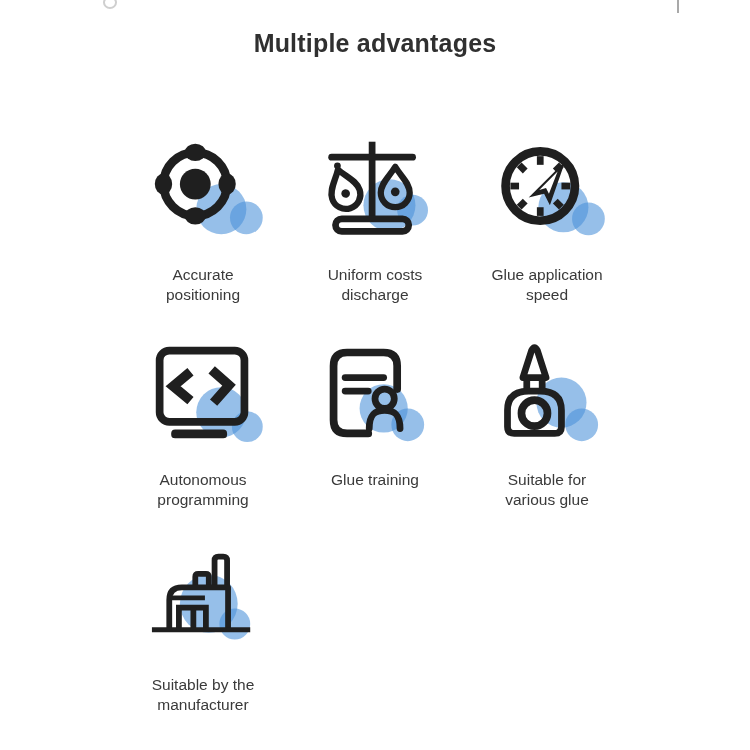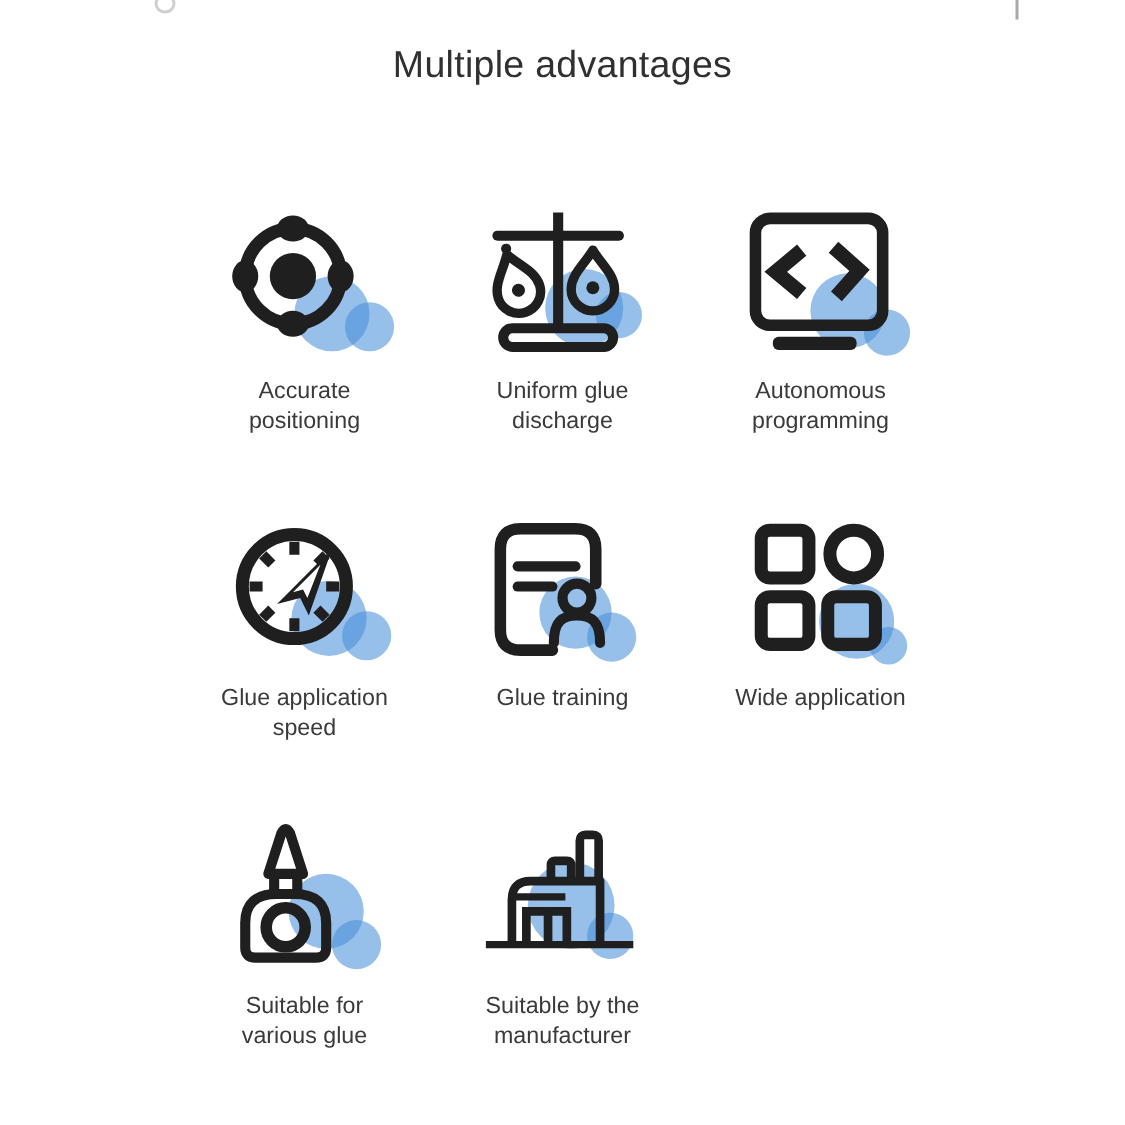--- a/index.html
+++ b/index.html
@@ -5,30 +5,30 @@
   html,body{margin:0;padding:0;}
   body{
     width:750px;height:750px;background:#ffffff;overflow:hidden;position:relative;
     font-family:"Liberation Sans", sans-serif;
   }
   .artifact{position:absolute;pointer-events:none;}
   #artifact-left{left:103px;top:-4px;width:10px;height:9px;border:2px solid #cfcfcf;border-radius:50%;background:transparent;}
   #artifact-right{left:677px;top:0;width:2px;height:13px;background:#a9a9a9;}
   .page-title{
     margin-top:26px;text-align:center;font-size:25px;line-height:34px;
-    font-weight:400;color:#303030;letter-spacing:.2px;
+    font-weight:700;color:#303030;letter-spacing:.2px;
   }
   .grid{
     width:516px;margin:74px auto 0;display:grid;
     grid-template-columns:repeat(3,172px);grid-auto-rows:205px;
   }
   .cell{display:flex;flex-direction:column;align-items:center;}
   .cell svg{width:126px;height:106px;flex:none;display:block;}
   .feature-label{
-    margin-top:11px;font-size:15.5px;line-height:20px;color:#3a3a3a;
+    margin-top:25px;font-size:15.5px;line-height:20px;color:#3a3a3a;
     text-align:center;white-space:pre-line;
   }
   
   .blu{fill:#4a90d9;opacity:.58;}
   .blusolid{fill:#96bfe9;}
   .st{fill:none;stroke:#1f1f1f;stroke-width:7;}
   .fl{fill:#1f1f1f;stroke:none;}
 </style>
 </head>
 <body>
@@ -63,35 +63,22 @@
       <line class="st" x1="20" y1="24" x2="104" y2="24" stroke-linecap="round"></line>
       <path class="st" style="stroke-width:6.5" stroke-linejoin="round" d="M86,34 C92,44 101,51 101,61 a15,15 0 1,1 -30,0 C71,51 80,44 86,34 Z"></path>
       <circle class="fl" cx="86" cy="60" r="4.5"></circle>
       <g transform="rotate(-18 33 57)">
         <path class="st" style="stroke-width:6.5" stroke-linejoin="round" d="M33,36 C39,46 48,53 48,63 a15,15 0 1,1 -30,0 C18,53 27,46 33,36 Z"></path>
         <circle class="fl" cx="33" cy="62" r="4.5"></circle>
       </g>
       <circle class="fl" cx="26" cy="33" r="3.5"></circle>
       <rect class="st" x="24" y="88" width="76" height="13" rx="6.5"></rect>
     </svg>
-    <div class="feature-label">Uniform glue
+    <div class="feature-label">Uniform costs
 discharge</div>
-  </div>
-
-  <div class="cell">
-    <svg viewBox="0 0 130 110" aria-hidden="true">
-      <circle class="blu" cx="84" cy="76" r="26"></circle>
-      <circle class="blu" cx="111" cy="91" r="16"></circle>
-      <rect class="st" x="20" y="12" width="88" height="74" rx="10" style="stroke-width:8"></rect>
-      <polyline class="st" style="stroke-width:10" stroke-linejoin="miter" points="52,34 34,49 52,64"></polyline>
-      <polyline class="st" style="stroke-width:10" stroke-linejoin="miter" points="74,32 92,48 76,66"></polyline>
-      <rect class="fl" x="32" y="94" width="58" height="9" rx="4"></rect>
-    </svg>
-    <div class="feature-label">Autonomous
-programming</div>
   </div>
 
   <div class="cell">
     <svg viewBox="0 0 130 110" aria-hidden="true">
       <circle class="blu" cx="82" cy="76" r="26"></circle>
       <circle class="blu" cx="108" cy="88" r="17"></circle>
       <circle class="st" cx="58" cy="54" r="36" style="stroke-width:9"></circle>
       <g class="st" stroke-linecap="butt">
         <line x1="58" y1="23" x2="58" y2="32"></line>
         <line x1="79.9" y1="32.1" x2="73.6" y2="38.4"></line>
@@ -104,43 +91,45 @@
       </g>
       <path class="fl" d="M84,28 L46,66 L62,62 L68,74 Z"></path>
       <path d="M76,39 L57,58 L64,56 L67,62 Z" fill="#ffffff"></path>
     </svg>
     <div class="feature-label">Glue application
 speed</div>
   </div>
 
   <div class="cell">
     <svg viewBox="0 0 130 110" aria-hidden="true">
+      <circle class="blu" cx="84" cy="76" r="26"></circle>
+      <circle class="blu" cx="111" cy="91" r="16"></circle>
+      <rect class="st" x="20" y="12" width="88" height="74" rx="10" style="stroke-width:8"></rect>
+      <polyline class="st" style="stroke-width:10" stroke-linejoin="miter" points="52,34 34,49 52,64"></polyline>
+      <polyline class="st" style="stroke-width:10" stroke-linejoin="miter" points="74,32 92,48 76,66"></polyline>
+      <rect class="fl" x="32" y="94" width="58" height="9" rx="4"></rect>
+    </svg>
+    <div class="feature-label">Autonomous
+programming</div>
+  </div>
+
+  <div class="cell">
+    <svg viewBox="0 0 130 110" aria-hidden="true">
       <circle class="blu" cx="74" cy="72" r="25"></circle>
       <circle class="blu" cx="99" cy="89" r="17"></circle>
       <path class="st" style="stroke-width:8" stroke-linecap="round" d="M88,52 L88,28 Q88,14 74,14 L36,14 Q22,14 22,28 L22,84 Q22,98 36,98 L58,98"></path>
       <line class="st" x1="34" y1="40" x2="74" y2="40" stroke-linecap="round"></line>
       <line class="st" x1="34" y1="54" x2="58" y2="54" stroke-linecap="round"></line>
       <circle class="st" cx="75" cy="62" r="10"></circle>
       <path class="st" stroke-linecap="round" d="M59,93 C59,78 65,74 75,74 C85,74 91,78 91,93"></path>
     </svg>
     <div class="feature-label">Glue training</div>
   </div>
 
 
-  <div class="cell">
-    <svg viewBox="0 0 130 110" aria-hidden="true">
-      <circle class="blu" cx="90" cy="78" r="26"></circle>
-      <circle class="blu" cx="112" cy="95" r="13"></circle>
-      <rect class="st" x="24" y="15" width="33" height="33" rx="6" style="stroke-width:9"></rect>
-      <circle class="st" cx="88" cy="31.5" r="16.5" style="stroke-width:9"></circle>
-      <rect class="st" x="24" y="61" width="33" height="33" rx="6" style="stroke-width:9"></rect>
-      <rect class="blusolid" x="70" y="61" width="33" height="33" rx="6" stroke="#1f1f1f" stroke-width="9"></rect>
-    </svg>
-    <div class="feature-label">Wide application</div>
-  </div>
 
   <div class="cell">
     <svg viewBox="0 0 130 110" aria-hidden="true">
       <circle class="blu" cx="80" cy="66" r="26"></circle>
       <circle class="blu" cx="101" cy="89" r="17"></circle>
       <path class="st" stroke-linejoin="round" d="M49,12 Q52,6 55,12 L64,40 L40,40 Z"></path>
       <line class="st" x1="44" y1="40" x2="44" y2="54"></line>
       <line class="st" x1="60" y1="40" x2="60" y2="54"></line>
       <path class="st" stroke-linejoin="round" d="M24,91 L24,74 Q24,54 46,54 L58,54 Q80,54 80,74 L80,91 Q80,98 73,98 L31,98 Q24,98 24,91 Z"></path>
       <circle class="st" cx="52" cy="77" r="13.5" style="stroke-width:8"></circle>

